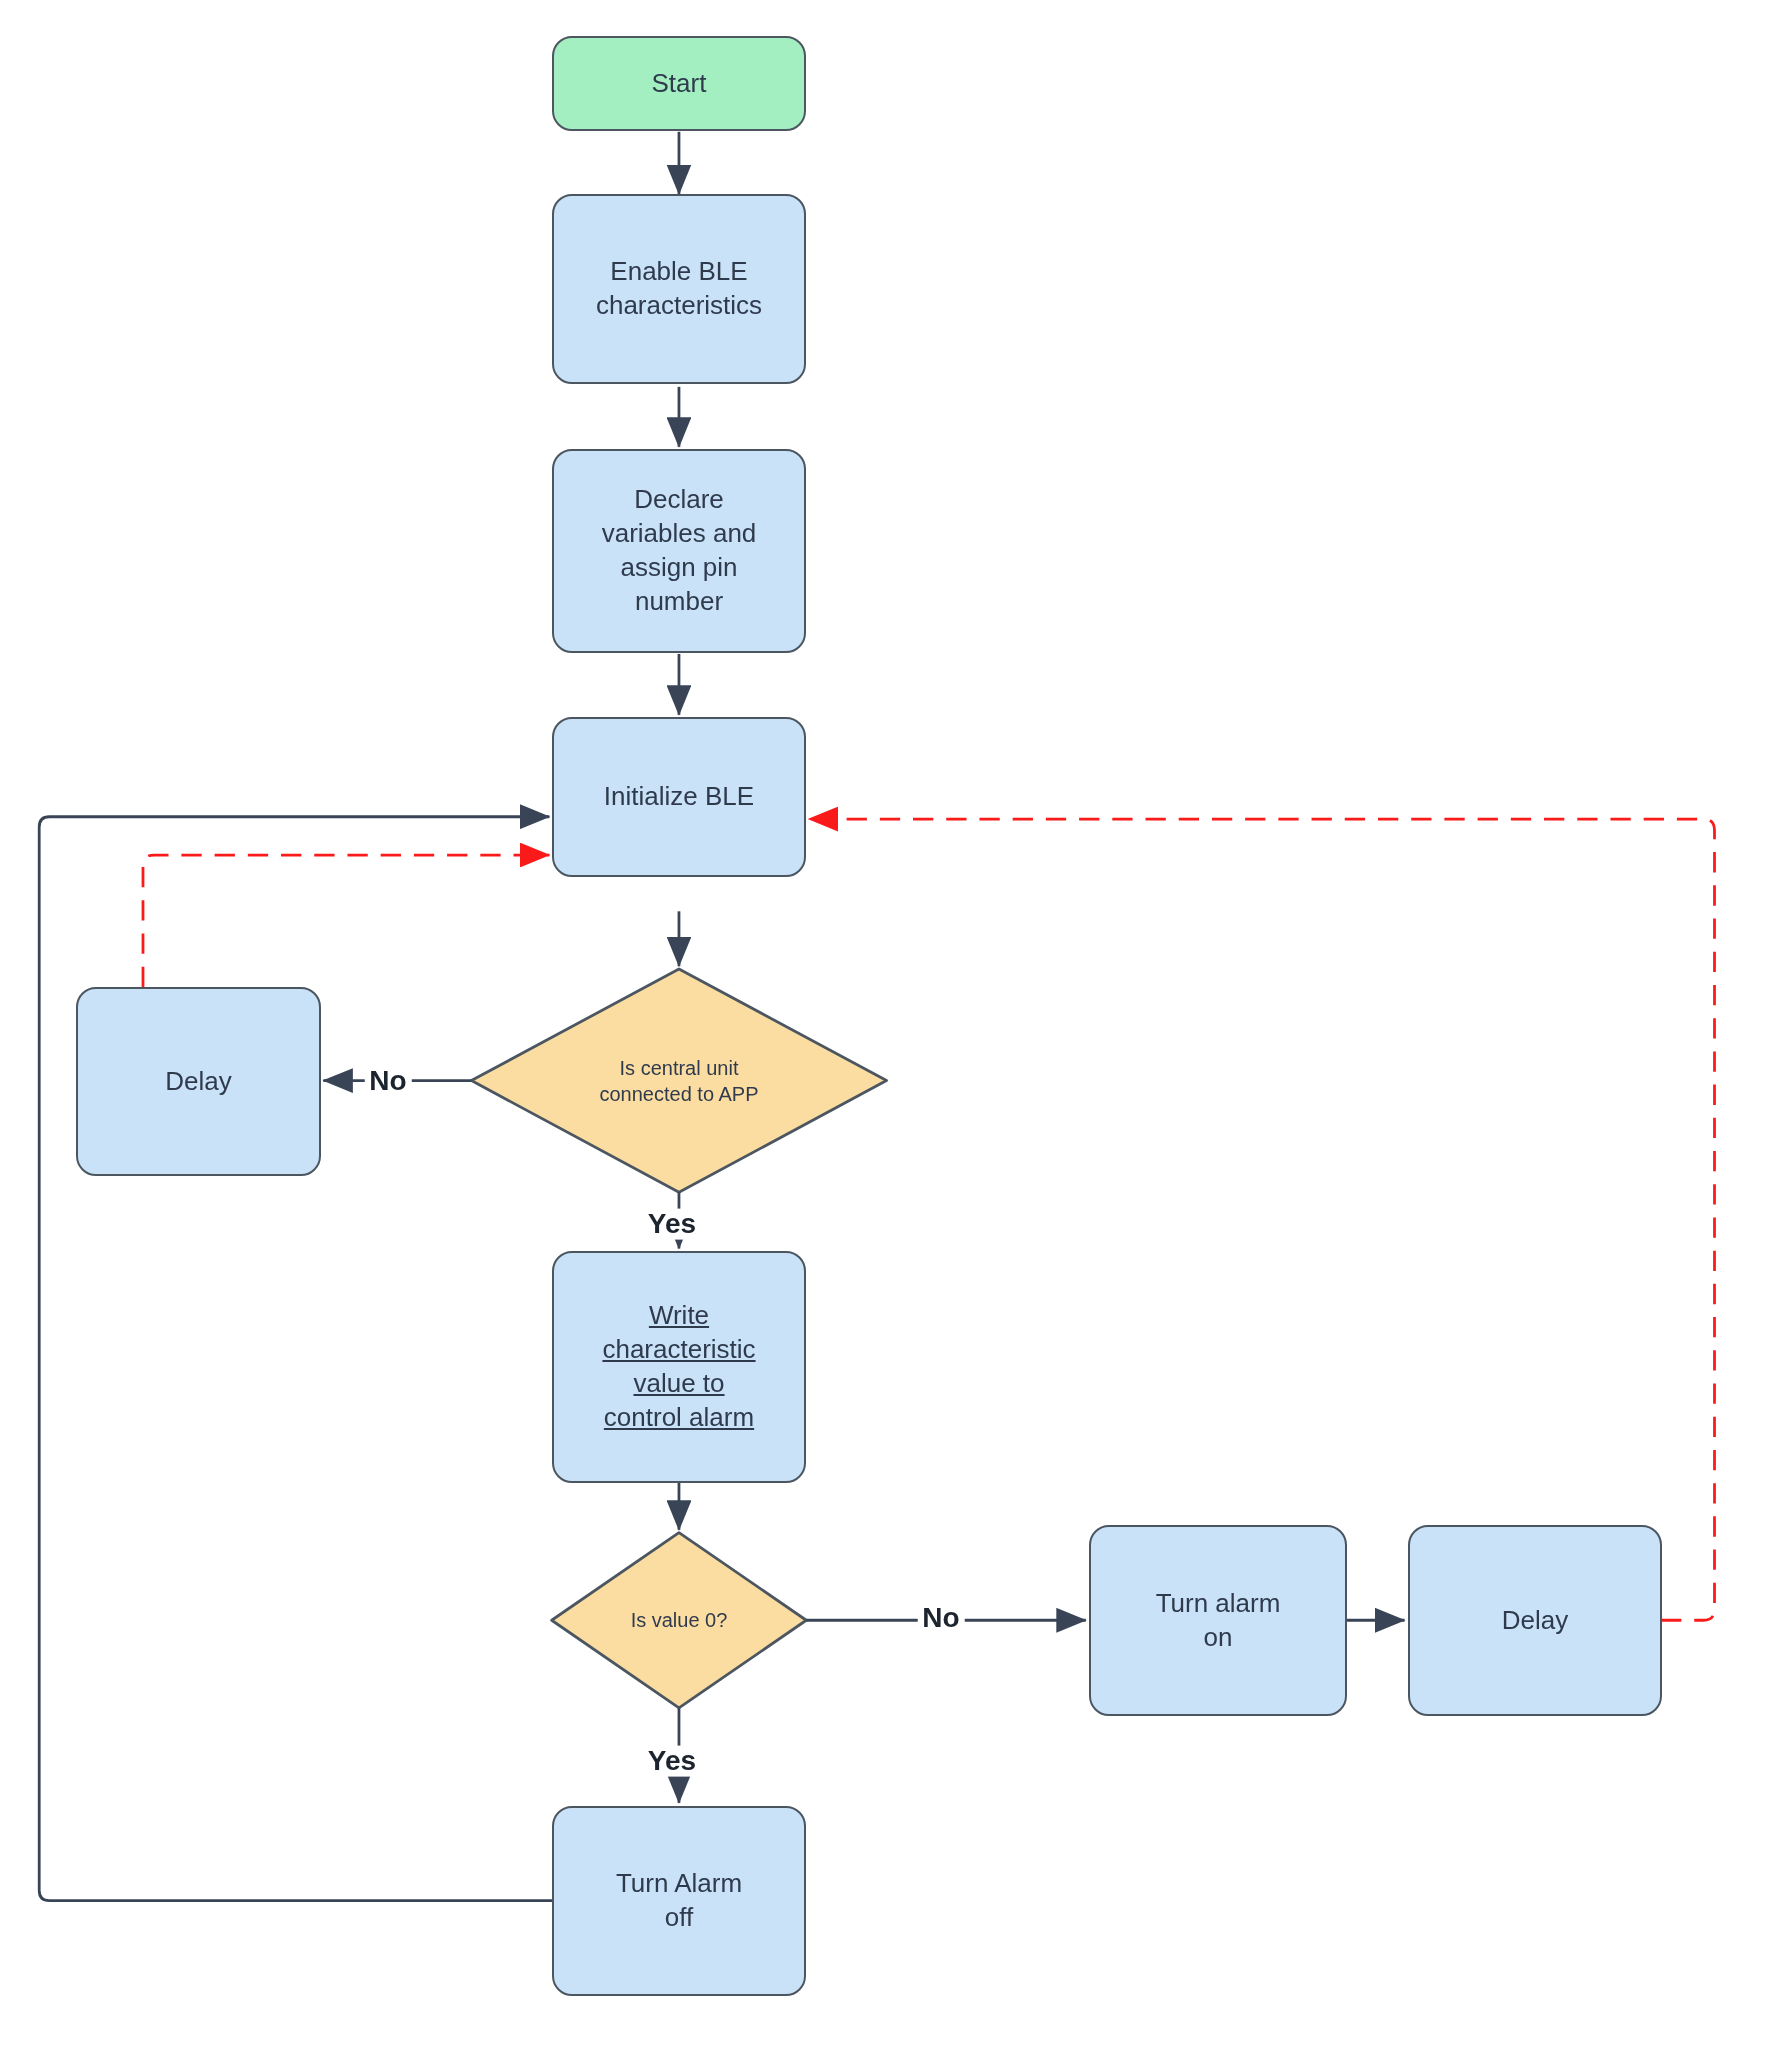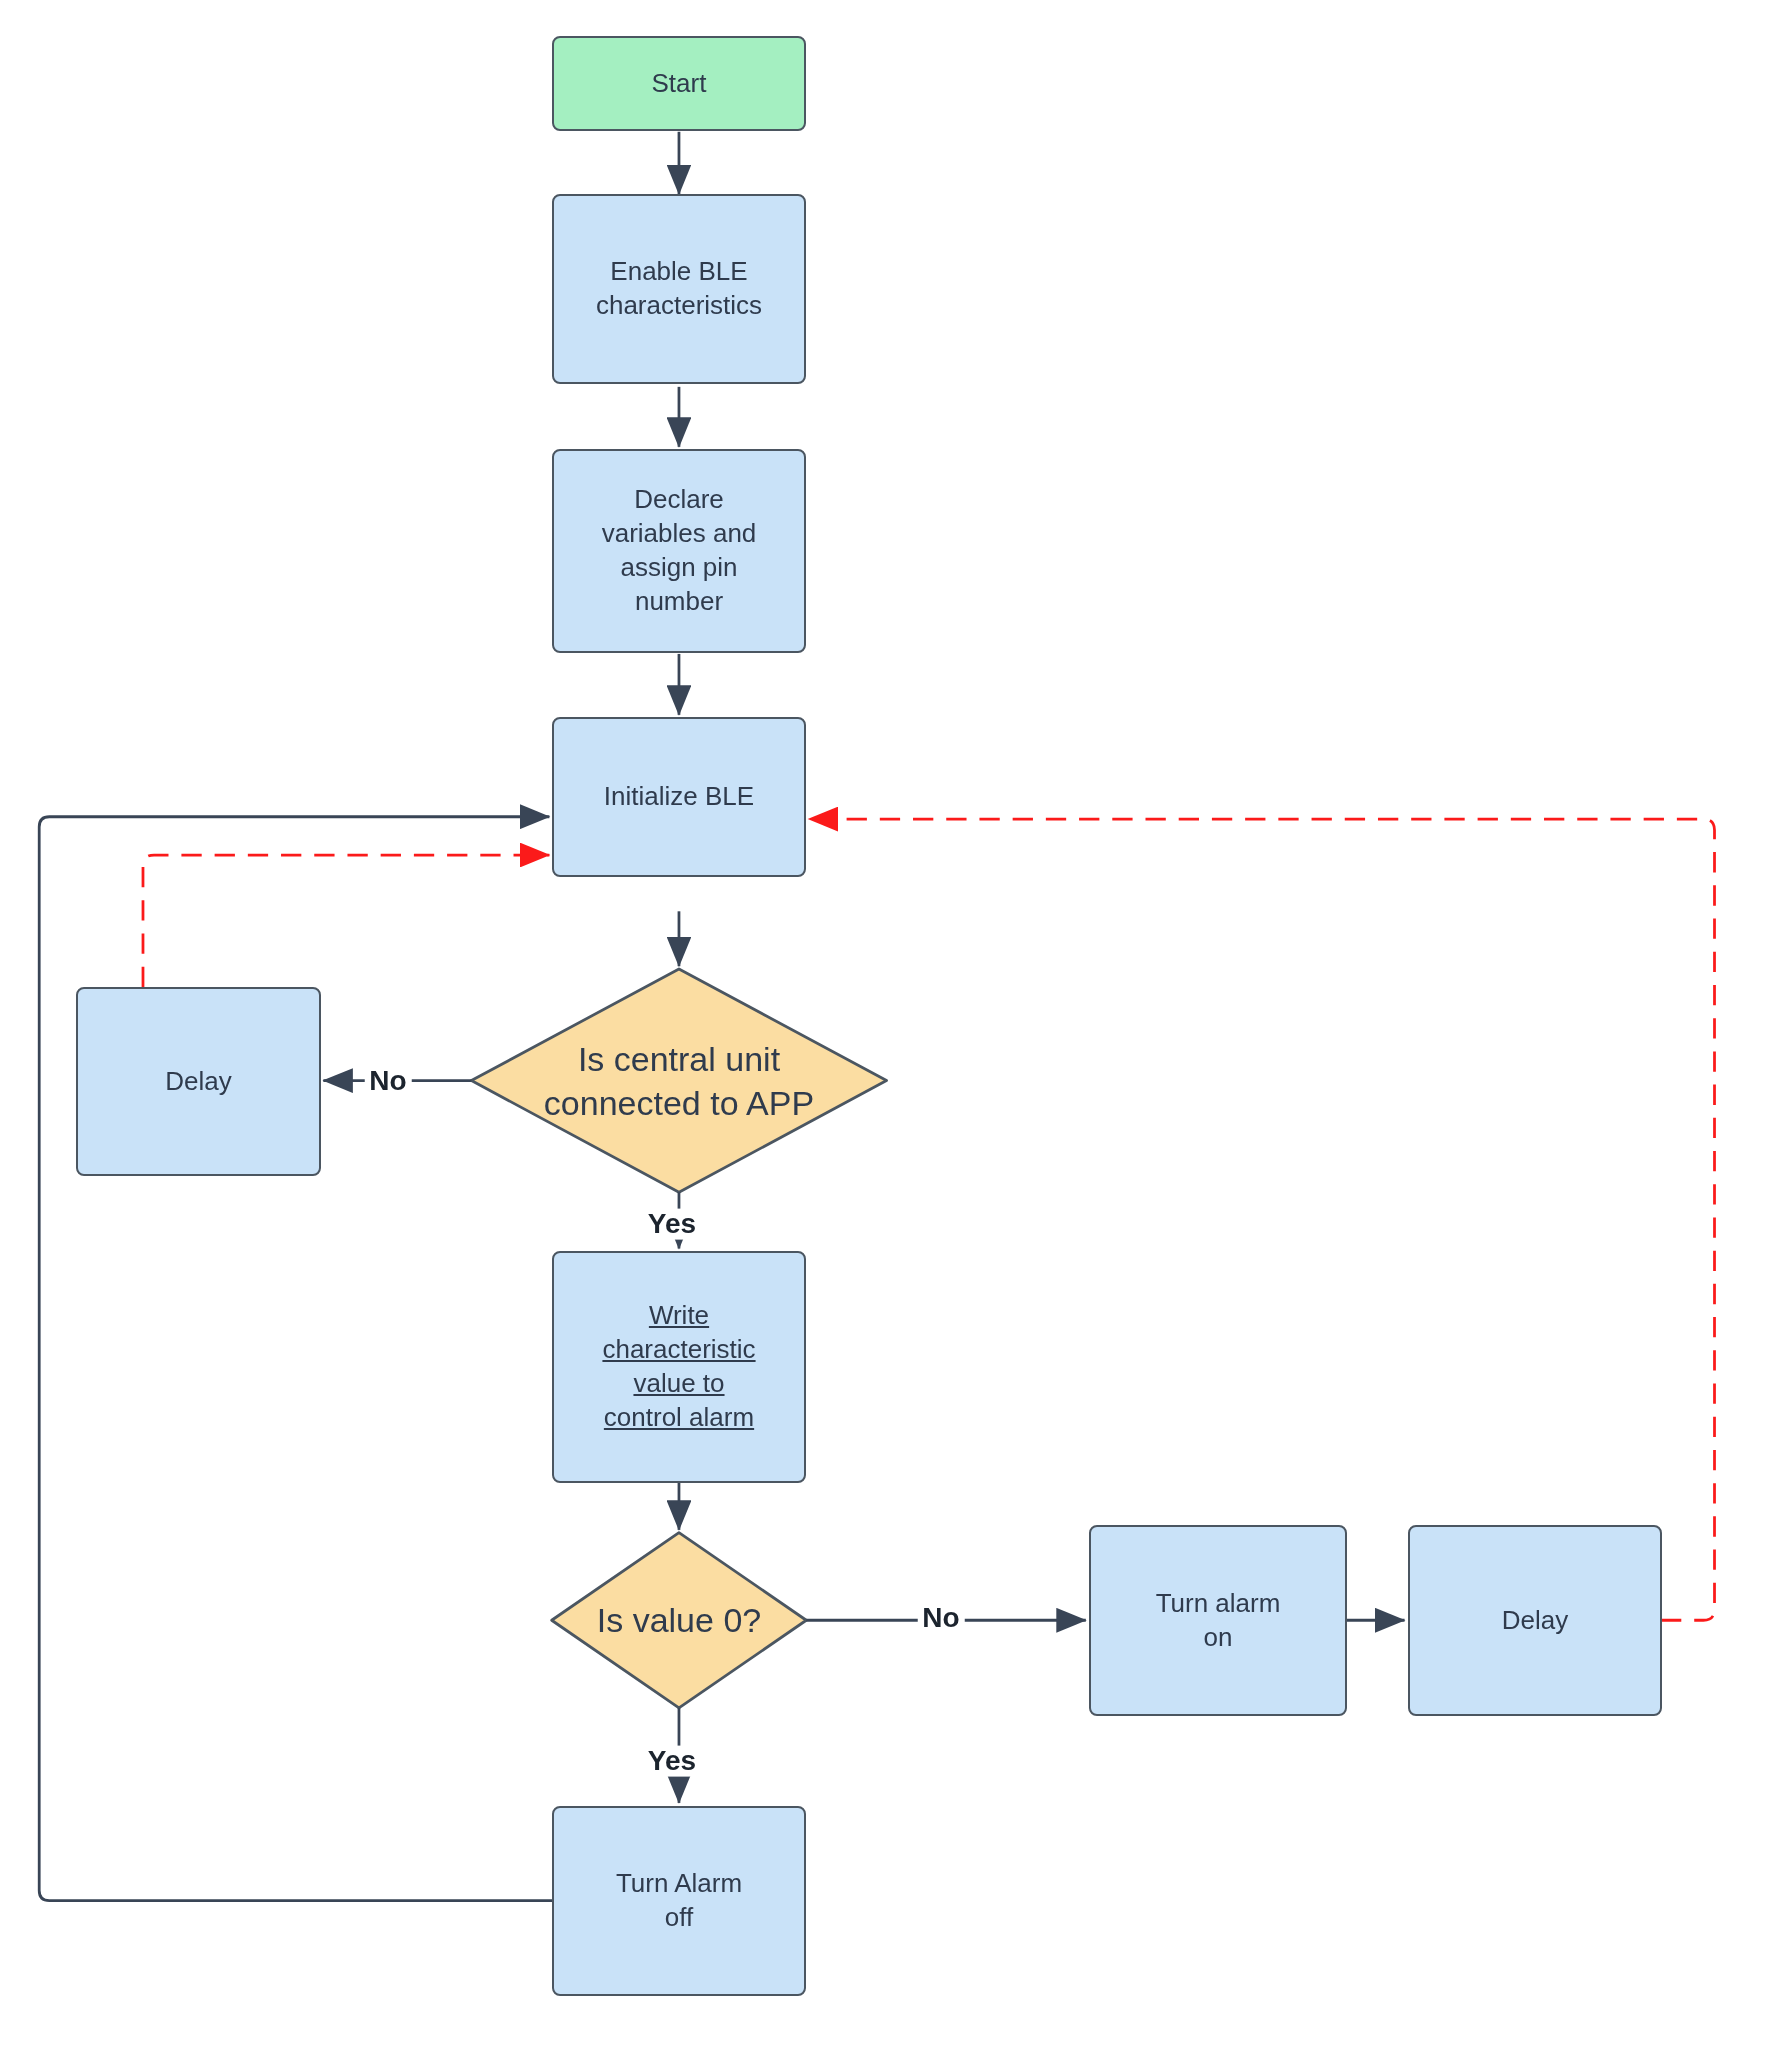--- a/index.html
+++ b/index.html
@@ -12,32 +12,32 @@
   }
   #edge-layer{position:absolute;left:0;top:0;width:1786px;height:2056px;}
   .edge{stroke:var(--connector,#394556);stroke-width:6;fill:none;}
   .edge-red{stroke:var(--loop_connector,#fb1a1a);stroke-width:6;fill:none;stroke-dasharray:44 28;}
   .arrowhead-dark{fill:var(--connector,#394556);}
   .arrowhead-red{fill:var(--loop_connector,#fb1a1a);}
   .diamond{fill:var(--decision_fill,#fbdda2);stroke:var(--border,#4b5661);stroke-width:6;stroke-linejoin:round;}
   .node{
     position:absolute;box-sizing:border-box;
     border:2.8px solid var(--border,#4b5661);
-    border-radius:8px;
+    border-radius:20px;
     display:flex;align-items:center;justify-content:center;
     text-align:center;
     font-size:26px;line-height:1.3;color:var(--text,#2f3b4d);
     white-space:pre-line;
     padding:4.6px 8.3px;
   }
   .node.process{background:var(--process_fill,#c9e2f8);}
   .node.terminator{background:var(--terminator_fill,#a4efc1);}
   .diamond-label{
     position:absolute;transform:translate(-50%,-50%);
-    text-align:center;font-size:34px;line-height:1.3;
+    text-align:center;font-size:20px;line-height:1.3;
     color:var(--text,#2f3b4d);white-space:pre-line;
   }
   .edge-label{
     position:absolute;transform:translate(-50%,-50%);
     background:var(--background,#ffffff);
     font-size:28px;font-weight:bold;color:var(--label_text,#1c242e);
     padding:0 4.6px;line-height:1.1;
   }
 </style>
 </head>

